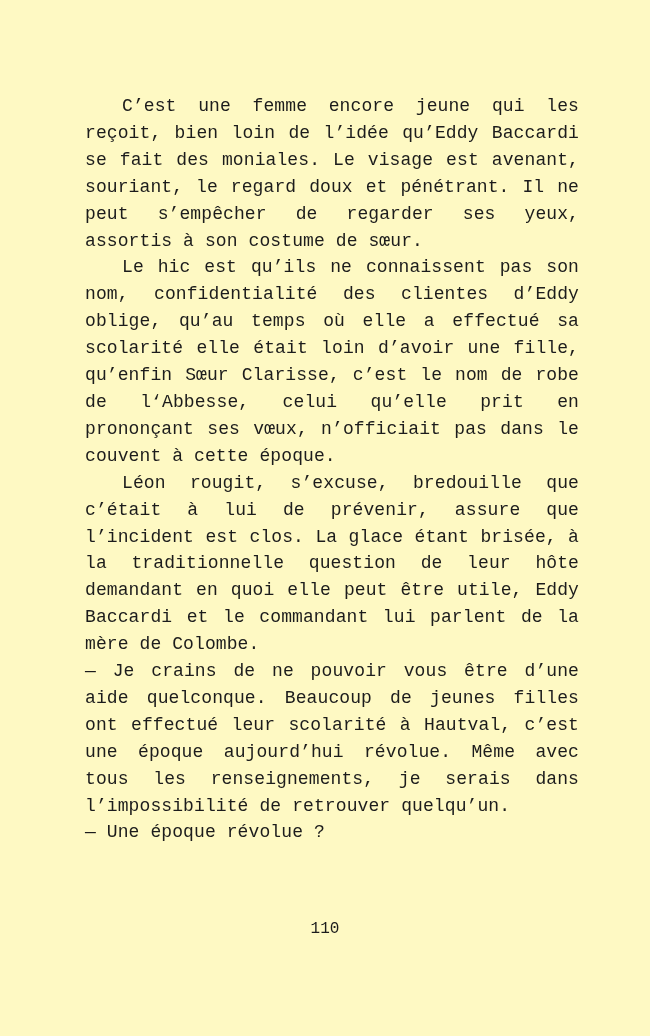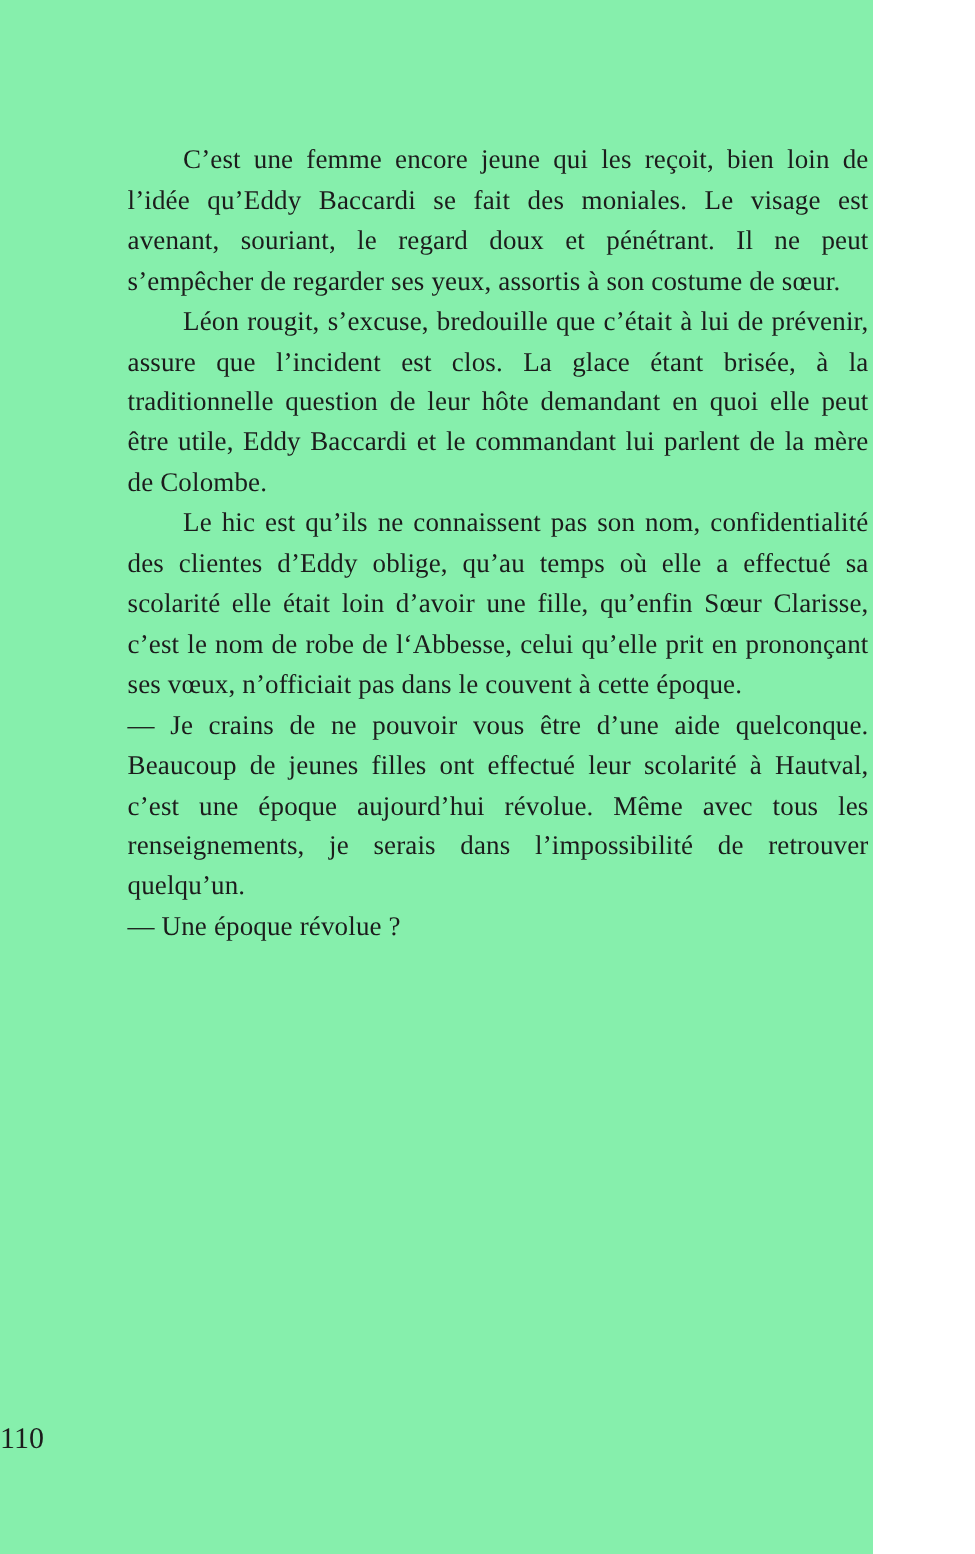--- a/index.html
+++ b/index.html
@@ -2,25 +2,25 @@
 <html lang="fr"><head>
 <meta charset="utf-8">
 <style>
   html, body {
     margin: 0;
     padding: 0;
     background: #ffffff;
   }
   .page {
     position: relative;
-    width: 582px;
+    width: 650px;
     height: 1036px;
-    background: #86efac;
+    background: #fef9c3;
     overflow: hidden;
-    font-family: Liberation Serif, serif;
+    font-family: Liberation Mono, monospace;
     color: #1c1c1c;
   }
   .text-block {
     position: absolute;
     left: 85px;
     top: 93px;
     width: 494px;
     font-size: 18px;
     line-height: 26.9px;
     text-align: justify;
@@ -34,32 +34,32 @@
   .text-block p.indent {
     text-indent: 37px;
   }
   .text-block p.dialogue {
     text-indent: 0;
   }
   .page-number {
     position: absolute;
     left: 0;
     right: 0;
-    top: 948px;
-    text-align: left;
-    font-size: 20px;
+    top: 920px;
+    text-align: center;
+    font-size: 16px;
     color: #1c1c1c;
   }
 </style>
 </head>
 <body>
 
 <div class="page">
   <div class="text-block">
       <p class="indent">C’est une femme encore jeune qui les reçoit, bien loin de l’idée qu’Eddy Baccardi se fait des moniales. Le visage est avenant, souriant, le regard doux et pénétrant. Il ne peut s’empêcher de regarder ses yeux, assortis à son costume de sœur.</p>
+      <p class="indent">Le hic est qu’ils ne connaissent pas son nom, confidentialité des clientes d’Eddy oblige, qu’au temps où elle a effectué sa scolarité elle était loin d’avoir une fille, qu’enfin Sœur Clarisse, c’est le nom de robe de l‘Abbesse, celui qu’elle prit en prononçant ses vœux, n’officiait pas dans le couvent à cette époque.</p>
       <p class="indent">Léon rougit, s’excuse, bredouille que c’était à lui de prévenir, assure que l’incident est clos. La glace étant brisée, à la traditionnelle question de leur hôte demandant en quoi elle peut être utile, Eddy Baccardi et le commandant lui parlent de la mère de Colombe.</p>
-      <p class="indent">Le hic est qu’ils ne connaissent pas son nom, confidentialité des clientes d’Eddy oblige, qu’au temps où elle a effectué sa scolarité elle était loin d’avoir une fille, qu’enfin Sœur Clarisse, c’est le nom de robe de l‘Abbesse, celui qu’elle prit en prononçant ses vœux, n’officiait pas dans le couvent à cette époque.</p>
       <p class="dialogue">— Je crains de ne pouvoir vous être d’une aide quelconque. Beaucoup de jeunes filles ont effectué leur scolarité à Hautval, c’est une époque aujourd’hui révolue. Même avec tous les renseignements, je serais dans l’impossibilité de retrouver quelqu’un.</p>
       <p class="dialogue">— Une époque révolue ?</p>
     </div>
 
   <div class="page-number">110</div>
 </div>
 
 </body></html>

